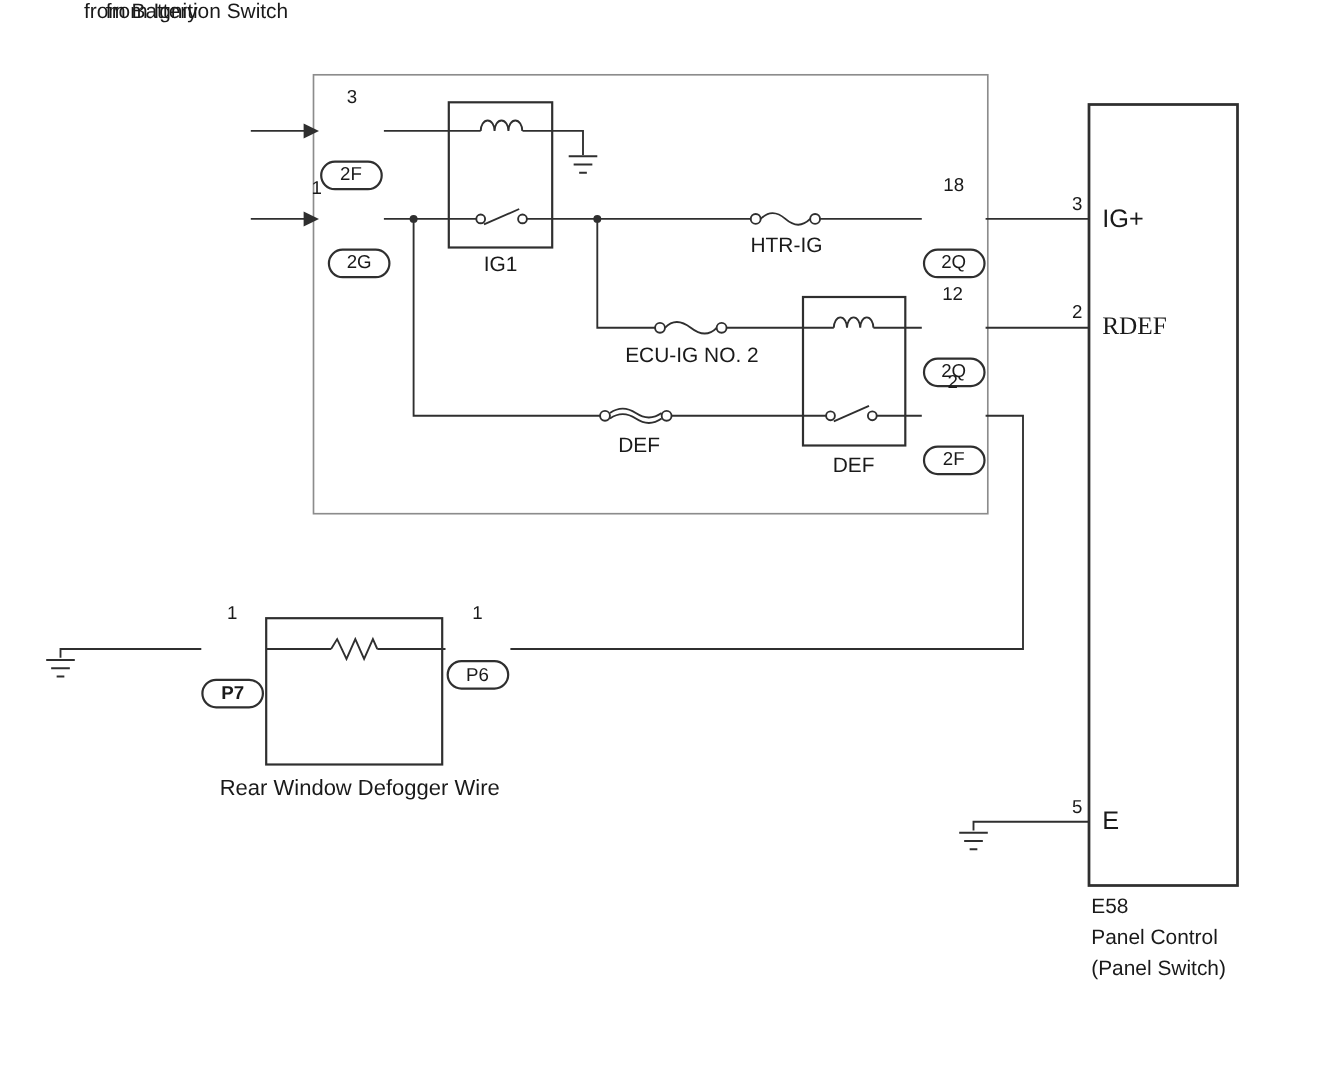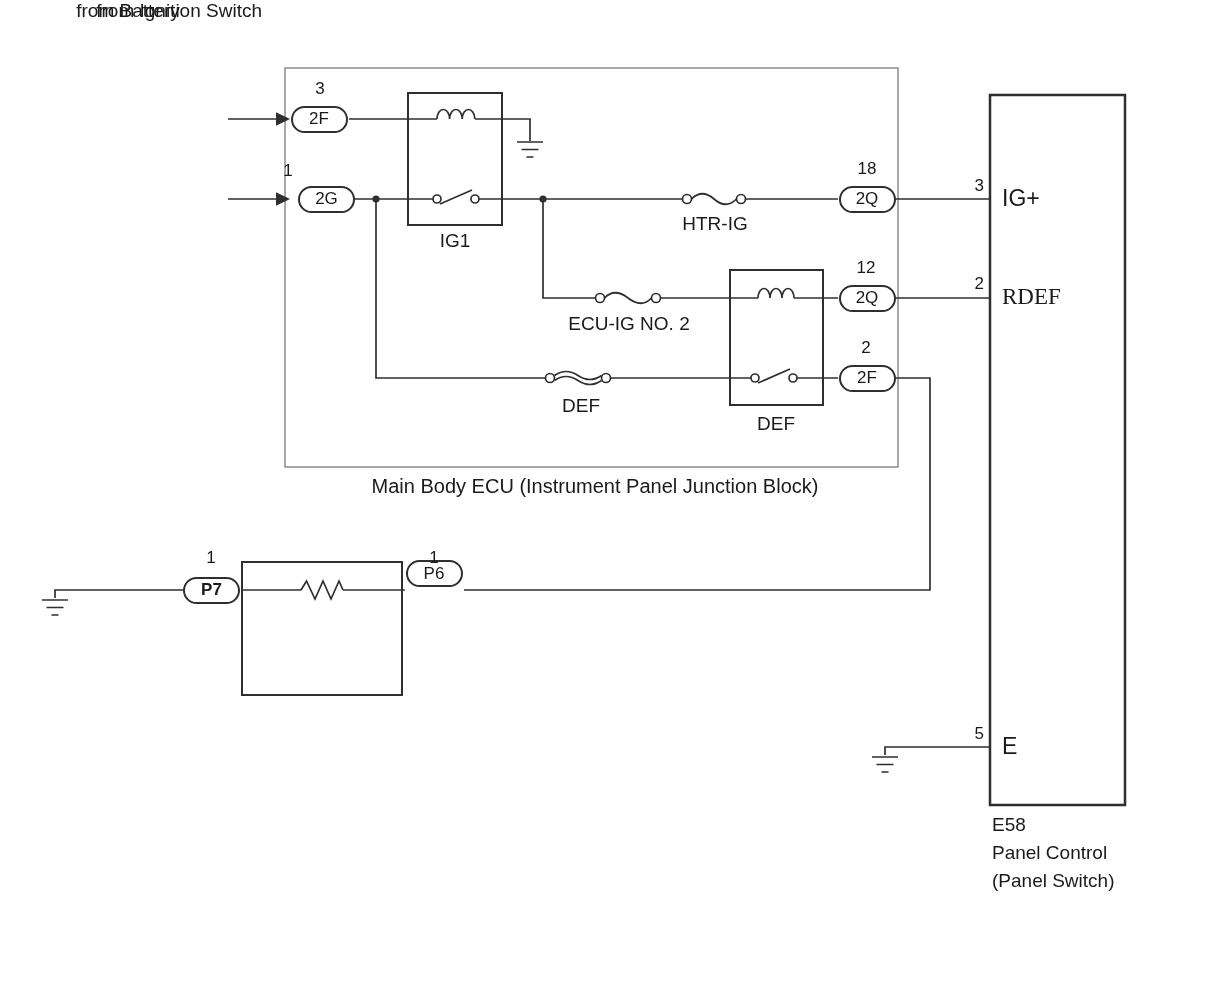--- a/index.html
+++ b/index.html
@@ -15,21 +15,21 @@
   .arrowhead{fill:#2f2f2f;stroke:none;}
   .lbl{position:absolute;font-size:19px;line-height:22px;white-space:nowrap;z-index:3;}
   .ctr{transform:translateX(-50%);}
   .cap{font-size:20px;}
   .pin{position:absolute;font-size:17px;line-height:20px;transform:translateX(-50%);
        white-space:nowrap;z-index:3;}
   .hpin{position:absolute;width:26px;text-align:right;font-size:17px;line-height:20px;z-index:3;}
   .pname{position:absolute;font-size:23px;line-height:20px;white-space:nowrap;z-index:3;}
   .conn{position:absolute;width:57px;height:27px;box-sizing:border-box;border:2px solid #2f2f2f;
         border-radius:14px;background:#ffffff;display:flex;align-items:center;justify-content:center;
-        font-size:17px;z-index:2;}
+        font-size:17px;z-index:2;margin-top:40px;}
 </style>
 </head>
 <body>
 
 <div class="stage">
 
   <svg width="1210" height="986" viewBox="0 0 1210 986">
 
     <g>
       <rect class="boxlight" x="285" y="68" width="613" height="399"></rect>
@@ -150,21 +150,21 @@
   <div class="conn" style="left:838.5px;top:364.5px;">2F</div>
   <div class="conn" style="left:183px;top:576.5px;font-weight:bold;">P7</div>
   <div class="conn" style="left:405.5px;top:560px;">P6</div>
 
   <div class="lbl ctr" style="left:455px;top:230px;">IG1</div>
   <div class="lbl ctr" style="left:776px;top:413px;">DEF</div>
   <div class="lbl ctr" style="left:715px;top:213px;">HTR-IG</div>
   <div class="lbl ctr" style="left:629px;top:313px;">ECU-IG NO. 2</div>
   <div class="lbl ctr" style="left:581px;top:395px;">DEF</div>
 
-  <div class="lbl cap ctr" style="left:595px;top:475px;">Main Body ECU (Instrument Panel Junction Block)</div>
+  <div class="lbl cap ctr" style="left:327px;top:706px;">Rear Window Defogger Wire</div>
 
   <div class="hpin" style="left:958px;top:176px;">3</div>
   <div class="hpin" style="left:958px;top:274px;">2</div>
   <div class="hpin" style="left:958px;top:724px;">5</div>
 
   <div class="pname" style="left:1002px;top:188px;">IG+</div>
   <div class="pname" style="left:1002px;top:287px;font-family:Liberation Serif, serif;">RDEF</div>
   <div class="pname" style="left:1002px;top:736px;">E</div>
 
   <div class="lbl" style="left:992px;top:814px;">E58</div>

